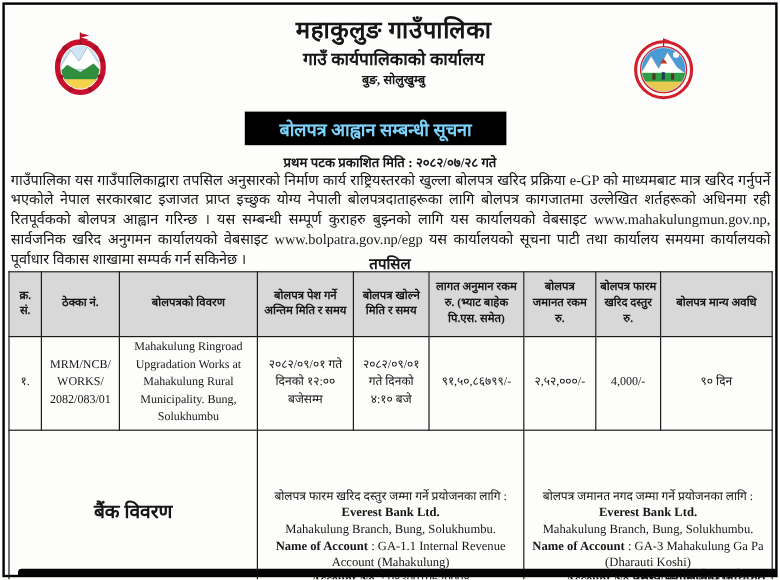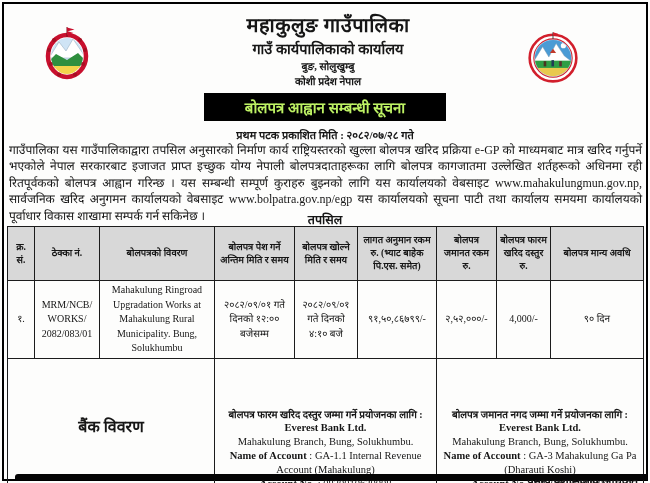--- a/index.html
+++ b/index.html
@@ -12,22 +12,22 @@
   .frame { position:absolute; inset:2px; border:2px solid #000; pointer-events:none; }
   .logo { position:absolute; }
   .logo-left { left:44px; top:24px; width:46px; height:56px; }
   .logo-right { left:527px; top:28px; width:52px; height:56px; }
   .hdr { position:absolute; left:126px; right:120px; text-align:center; }
   .hdr-muni  { top:11px;  font-size:20px; font-weight:700; letter-spacing:.5px; }
   .hdr-office{ top:38px;  font-size:14.5px; font-weight:700; }
   .hdr-addr  { top:59px;  font-size:10.5px; font-weight:700; }
   .hdr-prov  { top:74px;  font-size:10.5px; font-weight:700; }
   .notice-box {
-    position:absolute; left:204px; top:93px; width:242px; height:28px;
-    background:#000; color:#bef264; font-size:15px; font-weight:700;
+    position:absolute; left:204px; top:93px; width:218px; height:28px;
+    background:#000; color:#7dd3fc; font-size:15px; font-weight:700;
     display:flex; align-items:center; justify-content:center;
   }
   .pub-date { position:absolute; left:0; right:0; top:127px; text-align:center;
     font-size:11px; font-weight:700; }
   .body-para { position:absolute; left:9px; top:142px; width:633px;
     font-size:12px; line-height:1.37; text-align:justify; }
   .tapsil { position:absolute; left:0; right:0; top:211px; text-align:center;
     font-size:12.5px; font-weight:700; }
   table.tender { position:absolute; left:7px; top:226px; width:636px;
     border-collapse:collapse; table-layout:fixed; }
@@ -36,21 +36,21 @@
     padding:2px 3px; overflow:hidden; }
   table.tender th { background:#d8d8d8; font-size:9.5px; font-weight:700; line-height:1.35; }
   tr.hdr-row { height:54px; }
   tr.data-row { height:78px; }
   tr.data-row td { font-size:10px; line-height:1.45; }
   td.cell-contract { font-size:10px; }
   tr.bank-row { height:98px; }
   td.bank-label { font-size:16px; font-weight:700; }
   td.bank-cell { text-align:left; vertical-align:top; padding:4px 6px;
     font-size:10.5px; line-height:1.33; font-family:"Liberation Serif","DejaVu Serif",serif; }
-  .purpose { font-weight:700; font-size:10px;margin-top:47px; }
+  .purpose { font-weight:400; font-size:10px;margin-top:47px; }
   .bname { font-weight:700; }
   .blbl { font-weight:700; }
   .signature { position:absolute; right:12px; top:472px; font-size:12px; font-weight:700; }
   .bottom-band { position:absolute; left:15px; right:3px; bottom:3px; height:6px;
     background:#050505; border-radius:3px 0 0 1px; }
 </style>
 </head>
 <body>
 
 <div class="page">
@@ -100,21 +100,20 @@
       <rect x="62" y="64" width="5" height="10" fill="#5a2d2d"></rect>
       <polygon points="44,48 50,40 56,48" fill="#c0392b"></polygon>
     </g>
     <line x1="50" y1="8" x2="50" y2="21" stroke="#444" stroke-width="2"></line>
     <polygon points="50,8 60,11 50,15" fill="#d21f2c"></polygon>
   </svg>
 
   <div class="hdr hdr-muni">महाकुलुङ गाउँपालिका</div>
   <div class="hdr hdr-addr">बुङ, सोलुखुम्बु</div>
   <div class="hdr hdr-office">गाउँ कार्यपालिकाको कार्यालय</div>
-  <div class="hdr hdr-prov">कोशी प्रदेश नेपाल</div>
 
   <div class="notice-box">बोलपत्र आह्वान सम्बन्धी सूचना</div>
   <div class="pub-date">प्रथम पटक प्रकाशित मिति : २०८२/०७/२८ गते</div>
 
   <p class="body-para">गाउँपालिका यस गाउँपालिकाद्वारा तपसिल अनुसारको निर्माण कार्य राष्ट्रियस्तरको खुल्ला बोलपत्र खरिद प्रक्रिया e-GP को माध्यमबाट मात्र खरिद गर्नुपर्ने भएकोले नेपाल सरकारबाट इजाजत प्राप्त इच्छुक योग्य नेपाली बोलपत्रदाताहरूका लागि बोलपत्र कागजातमा उल्लेखित शर्तहरूको अधिनमा रही रितपूर्वकको बोलपत्र आह्वान गरिन्छ । यस सम्बन्धी सम्पूर्ण कुराहरु बुझ्नको लागि यस कार्यालयको वेबसाइट www.mahakulungmun.gov.np, सार्वजनिक खरिद अनुगमन कार्यालयको वेबसाइट www.bolpatra.gov.np/egp यस कार्यालयको सूचना पाटी तथा कार्यालय समयमा कार्यालयको पूर्वाधार विकास शाखामा सम्पर्क गर्न सकिनेछ ।</p>
 
   <div class="tapsil">तपसिल</div>
 
   <table class="tender">
     <colgroup>

